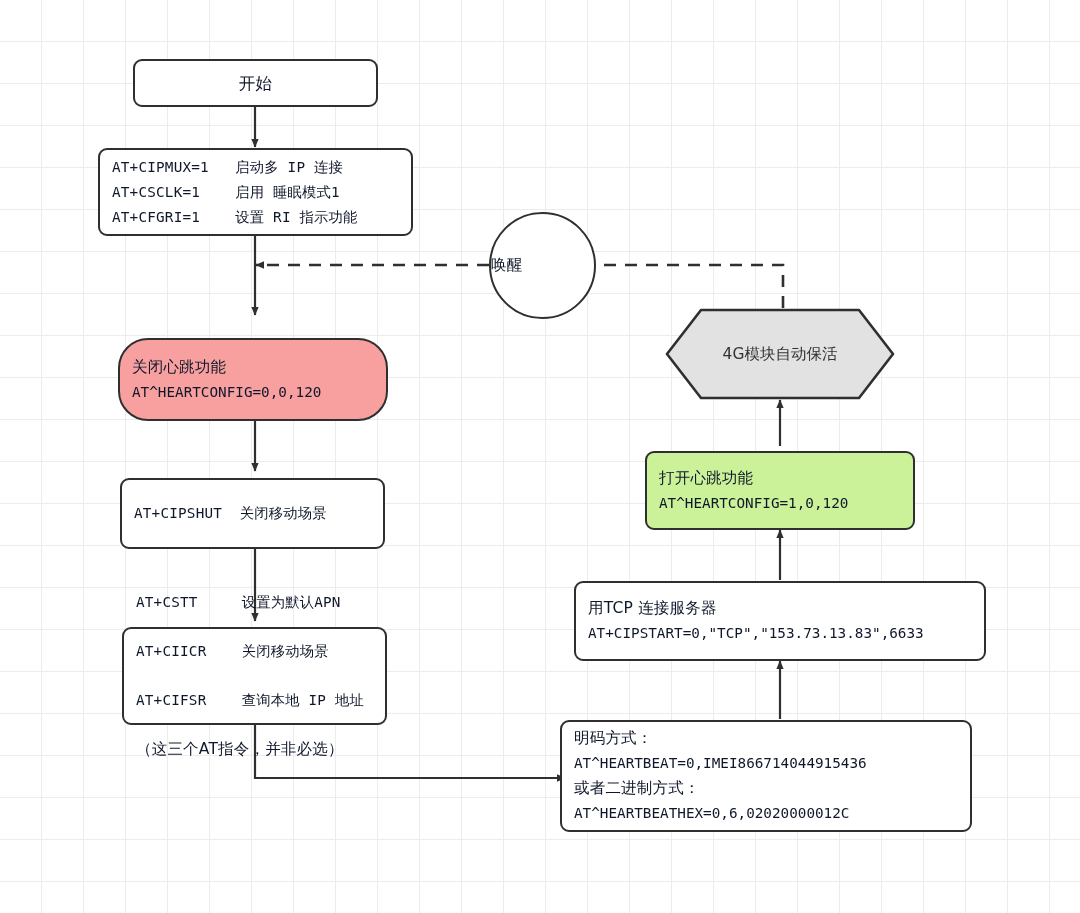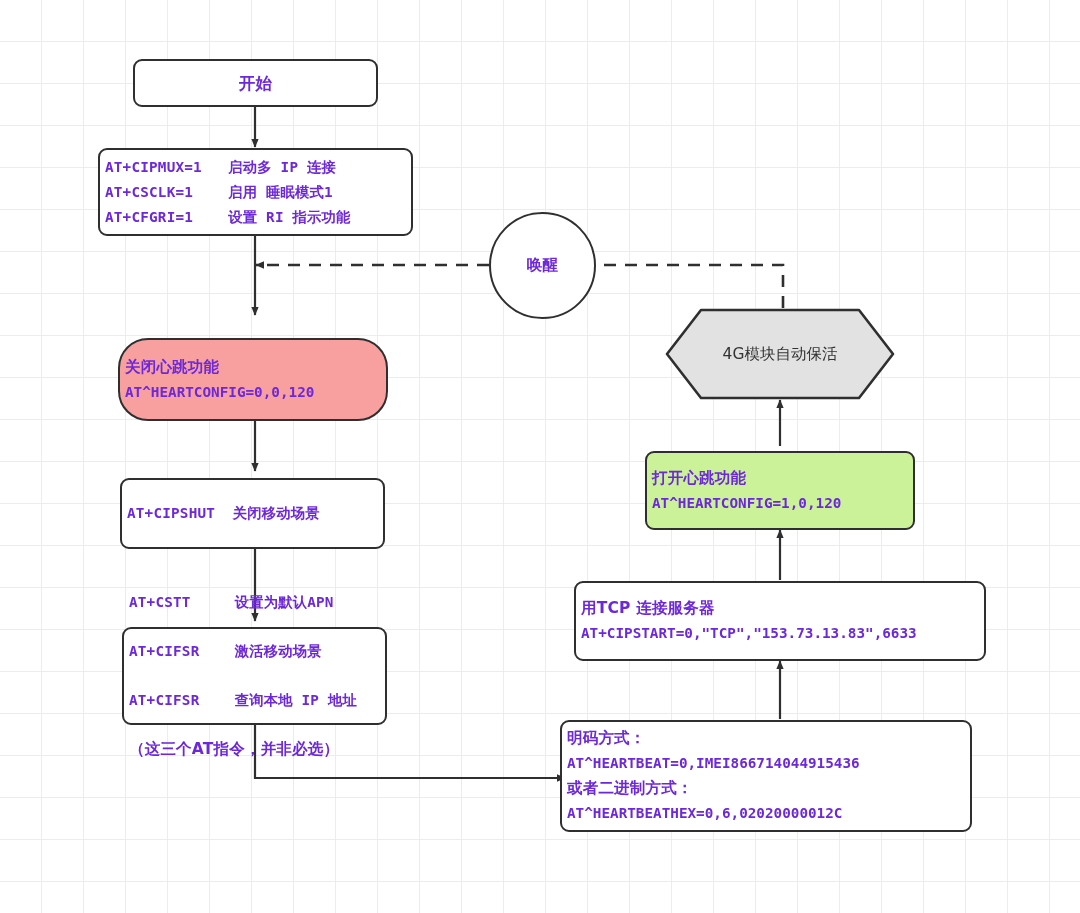--- a/index.html
+++ b/index.html
@@ -31,38 +31,37 @@
     width: 1080px;
     height: 913px;
     pointer-events: none;
   }
   .node {
     position: absolute;
     box-sizing: border-box;
     display: flex;
     flex-direction: column;
     justify-content: center;
-    color: #6d28d9;
+    color: #0f172a;
     z-index: 2;
-    font-weight: bold;
   }
   .rbox {
     border: 2.2px solid #2f2f2f;
     border-radius: 9px;
     background: #ffffff;
   }
   .rbox.center {
     align-items: center;
     text-align: center;
   }
   .rbox.left {
     align-items: flex-start;
   }
   .pad-l {
-    padding-left: 5px;
+    padding-left: 12px;
     padding-right: 10px;
   }
   .line {
     font-size: 15.5px;
     line-height: 25px;
     white-space: pre;
     letter-spacing: 0.2px;
   }
   .line.big {
     font-size: 16.5px;
@@ -77,21 +76,21 @@
     font-size: 14.3px;
   }
   .title-line {
     font-family: "DejaVu Sans", "Liberation Sans", sans-serif;
     font-size: 15.5px;
   }
   .circle {
     border: 2.4px solid #2f2f2f;
     border-radius: 50%;
     background: #ffffff;
-    align-items: center;
+    align-items: flex-start;
     text-align: center;
     justify-content: center;
   }
   .hexwrap {
     position: absolute;
     z-index: 2;
   }
   .hexwrap .hexlabel {
     position: absolute;
     left: 0;
@@ -169,21 +168,21 @@
     <div class="line mono">AT^HEARTCONFIG=1,0,120</div>
   </div>
 
   <div class="node rbox left pad-l" style="left:574px; top:581px; width:412px; height:80px;">
     <div class="line title-line">用TCP 连接服务器</div>
     <div class="line mono">AT+CIPSTART=0,"TCP","153.73.13.83",6633</div>
   </div>
 
   <div class="node rbox left pad-l" style="left:122px; top:627px; width:265px; height:98px;gap:24px;">
     <div class="line mix">AT+CSTT     设置为默认APN</div>
-    <div class="line mix">AT+CIFSR    激活移动场景</div>
+    <div class="line mix">AT+CIICR    关闭移动场景</div>
     <div class="line mix">AT+CIFSR    查询本地 IP 地址</div>
     <div class="line title-line">（这三个AT指令，并非必选）</div>
   </div>
 
   <div class="node rbox left pad-l" style="left:560px; top:720px; width:412px; height:112px;">
     <div class="line title-line">明码方式：</div>
     <div class="line mono">AT^HEARTBEAT=0,IMEI866714044915436</div>
     <div class="line title-line">或者二进制方式：</div>
     <div class="line mono">AT^HEARTBEATHEX=0,6,02020000012C</div>
   </div>

